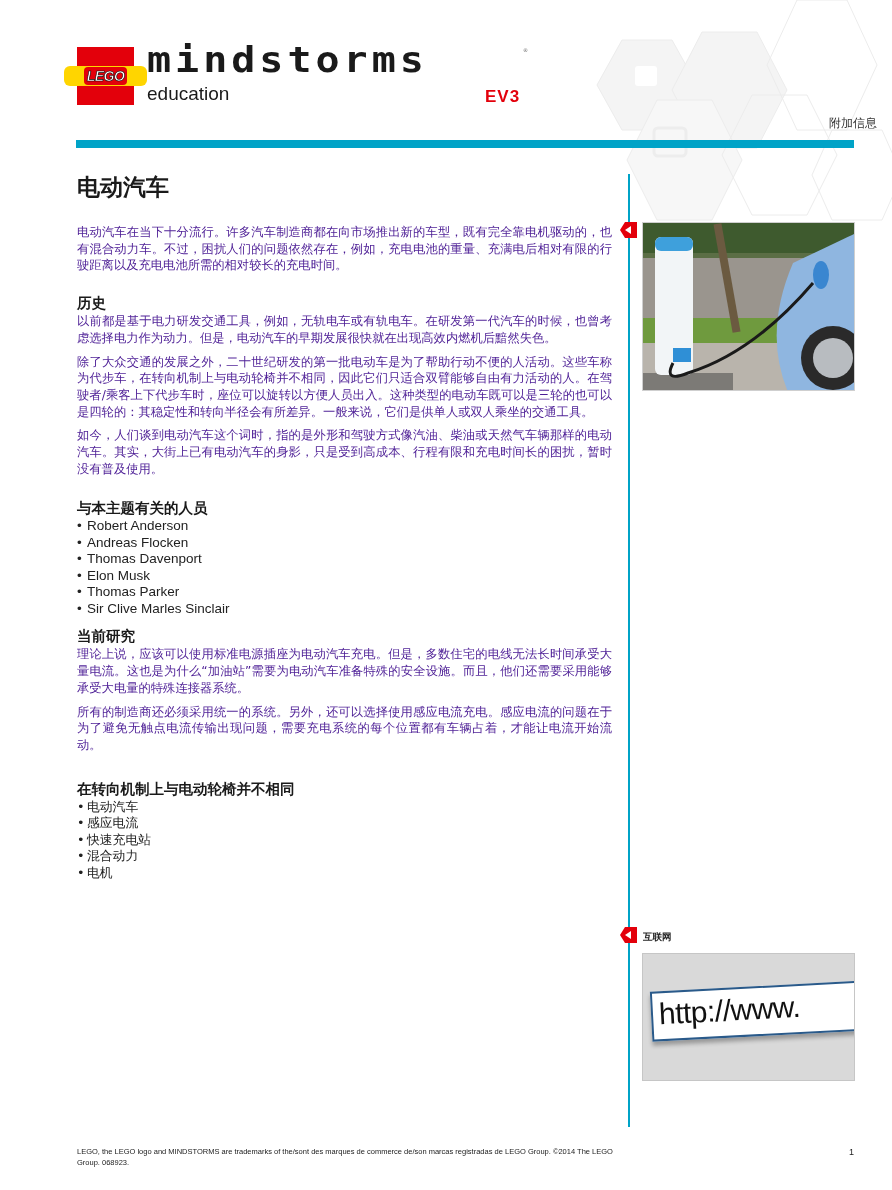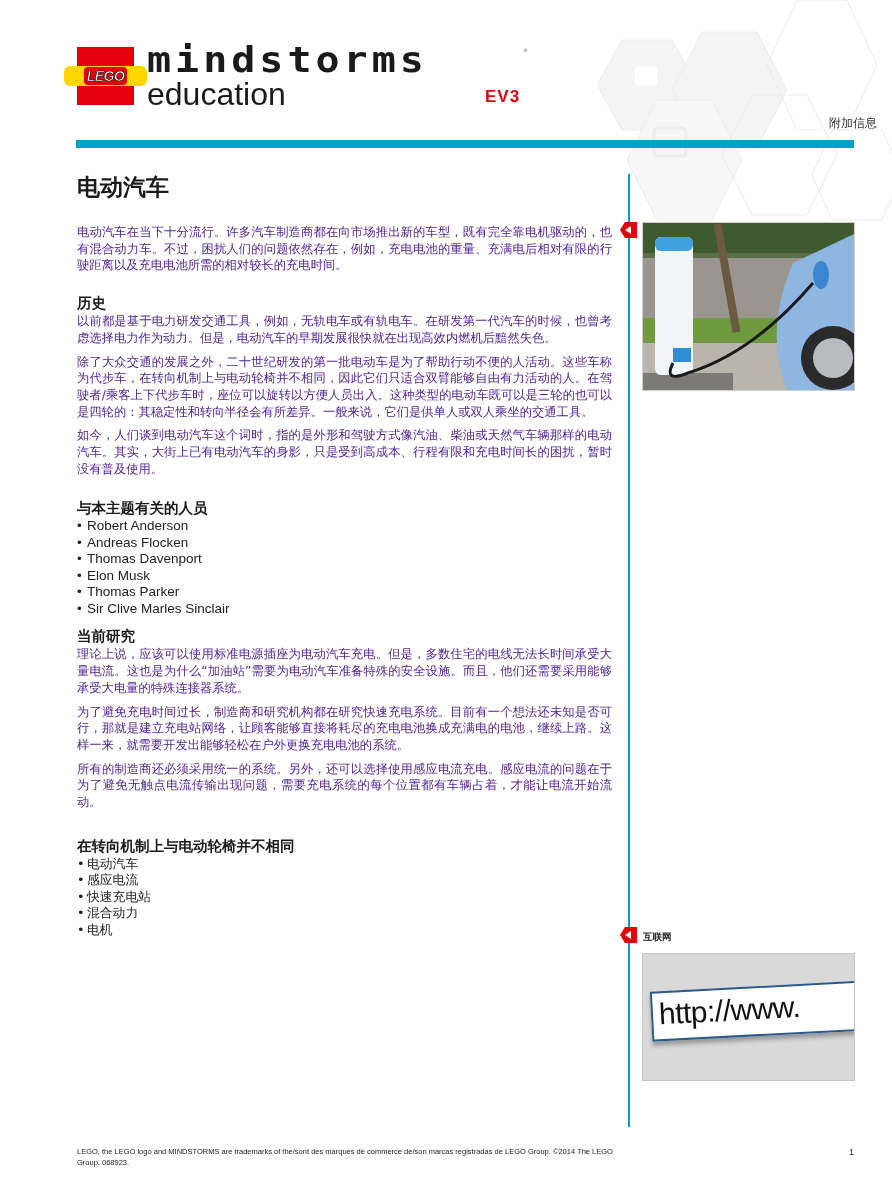--- a/index.html
+++ b/index.html
@@ -11,21 +11,21 @@
     
     .logo { position:absolute; left:77px; top:47px; width:450px; height:60px; }
     .lego-box { position:absolute; left:0; top:0; width:57px; height:58px; background:#e3000b;
       display:flex; align-items:center; justify-content:center; }
     .lego-inner { background:#ffd500; border-radius:6px; padding:1px 20px; }
     .lego-text { display:block; background:#e3000b; color:#fff; font-family:"Liberation Sans", sans-serif; font-weight:bold;
       font-style:italic; font-size:14px; padding:1px 3px; border-radius:4px; letter-spacing:-0.5px;
       -webkit-text-stroke:0.6px #000; }
     .brand { position:absolute; left:70px; top:-6px; font-family:"DejaVu Sans Mono", monospace; font-weight:bold;
       font-size:40px; letter-spacing:4px; color:#1a1a1a; line-height:40px; transform:scaleY(0.9); transform-origin:top left; }
-    .edu { position:absolute; left:70px; top:33px; font-family:"Liberation Sans", sans-serif; font-size:32px; color:#1a1a1a; line-height:28px; }
+    .edu { position:absolute; left:70px; top:33px; font-family:"Liberation Sans", sans-serif; font-size:19px; color:#1a1a1a; line-height:28px; }
     .ev3 { position:absolute; left:408px; top:40px; font-family:"Liberation Sans", sans-serif; font-weight:bold; font-size:17px;
       color:#e3000b; letter-spacing:1px; }
     .reg { position:absolute; left:446px; top:0; font-size:5px; color:#666; }
 
     .section-tag { position:absolute; left:829px; top:115px; font-size:12px; color:#333; }
     .top-bar { position:absolute; left:76px; top:140px; width:778px; height:8px; background:#00a3c7; }
 
     .vline { position:absolute; left:628px; top:174px; width:2px; height:953px; background:#00a3c7; }
 
     
@@ -116,21 +116,20 @@
         <span>Thomas Parker</span>
       </li>
     <li>
         <span class="bullet">•</span>
         <span>Sir Clive Marles Sinclair</span>
       </li>
   </ul>
 
   <h2 class="h2" style="margin-top:10px;">当前研究</h2>
   <p class="p">理论上说，应该可以使用标准电源插座为电动汽车充电。但是，多数住宅的电线无法长时间承受大量电流。这也是为什么“加油站”需要为电动汽车准备特殊的安全设施。而且，他们还需要采用能够承受大电量的特殊连接器系统。</p>
-  <p class="p">为了避免充电时间过长，制造商和研究机构都在研究快速充电系统。目前有一个想法还未知是否可行，那就是建立充电站网络，让顾客能够直接将耗尽的充电电池换成充满电的电池，继续上路。这样一来，就需要开发出能够轻松在户外更换充电电池的系统。</p>
   <p class="p">所有的制造商还必须采用统一的系统。另外，还可以选择使用感应电流充电。感应电流的问题在于为了避免无触点电流传输出现问题，需要充电系统的每个位置都有车辆占着，才能让电流开始流动。</p>
 
   <h2 class="h2" style="margin-top:26px;">在转向机制上与电动轮椅并不相同</h2>
   <ul class="list">
     <li>
         <span class="bullet">•</span>
         <span>电动汽车</span>
       </li>
     <li>
         <span class="bullet">•</span>

